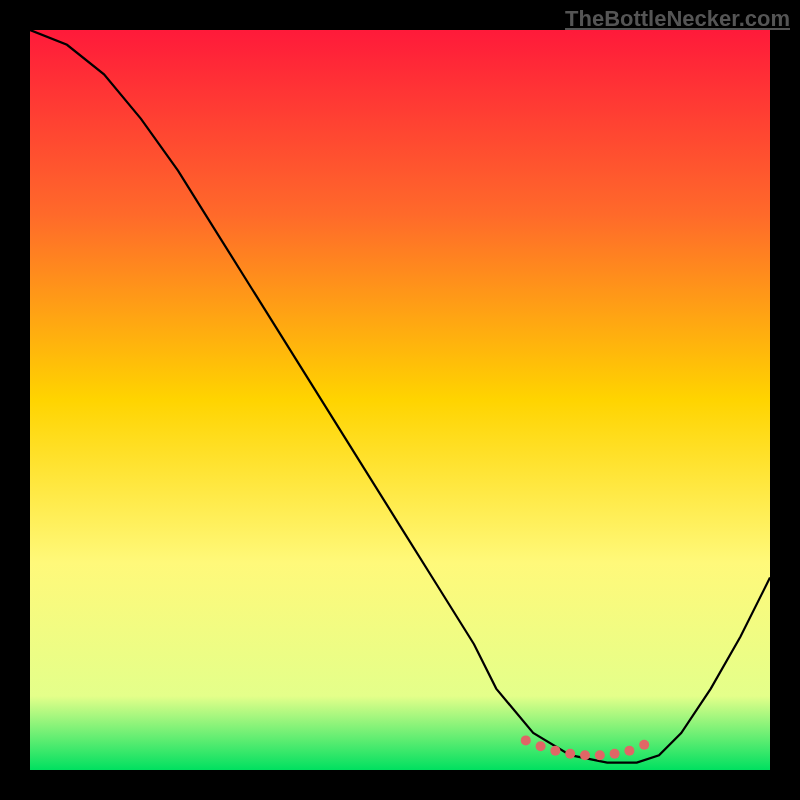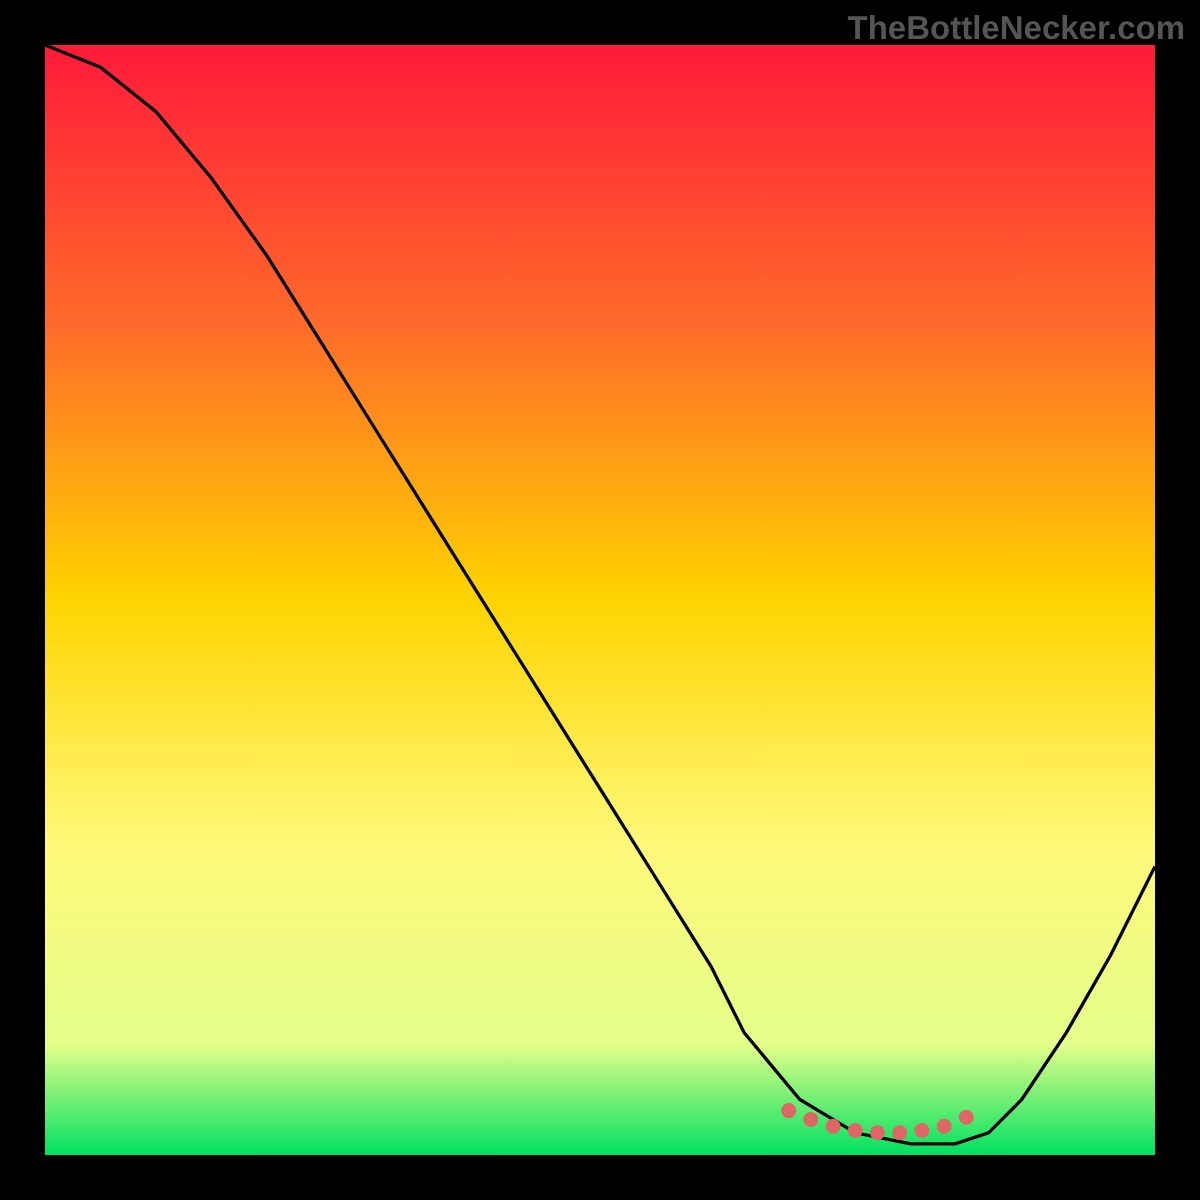--- a/index.html
+++ b/index.html
@@ -12,20 +12,21 @@
     font-family: Arial, sans-serif;
   }
   .watermark {
     position: absolute;
     top: 6px;
     right: 10px;
     color: #555;
     font-size: 22px;
     font-weight: bold;
     z-index: 10;
+    text-decoration: underline;
   }
   .plot-area {
     position: absolute;
     left: 30px;
     top: 30px;
     width: 740px;
     height: 740px;
   }
   svg {
     display: block;

